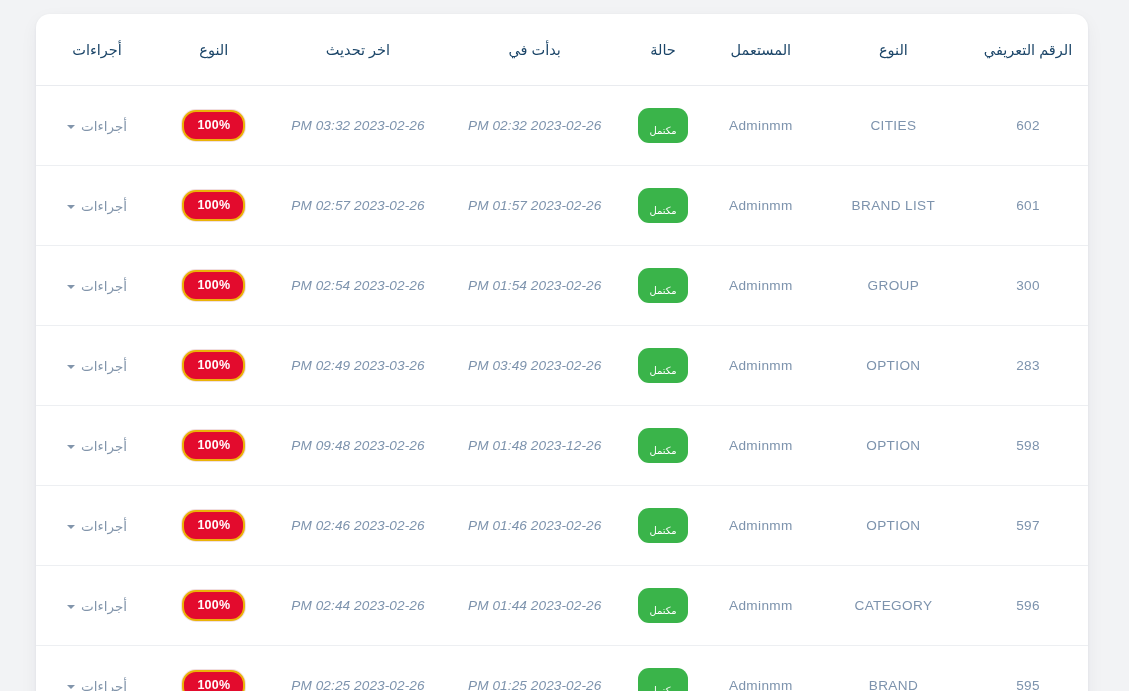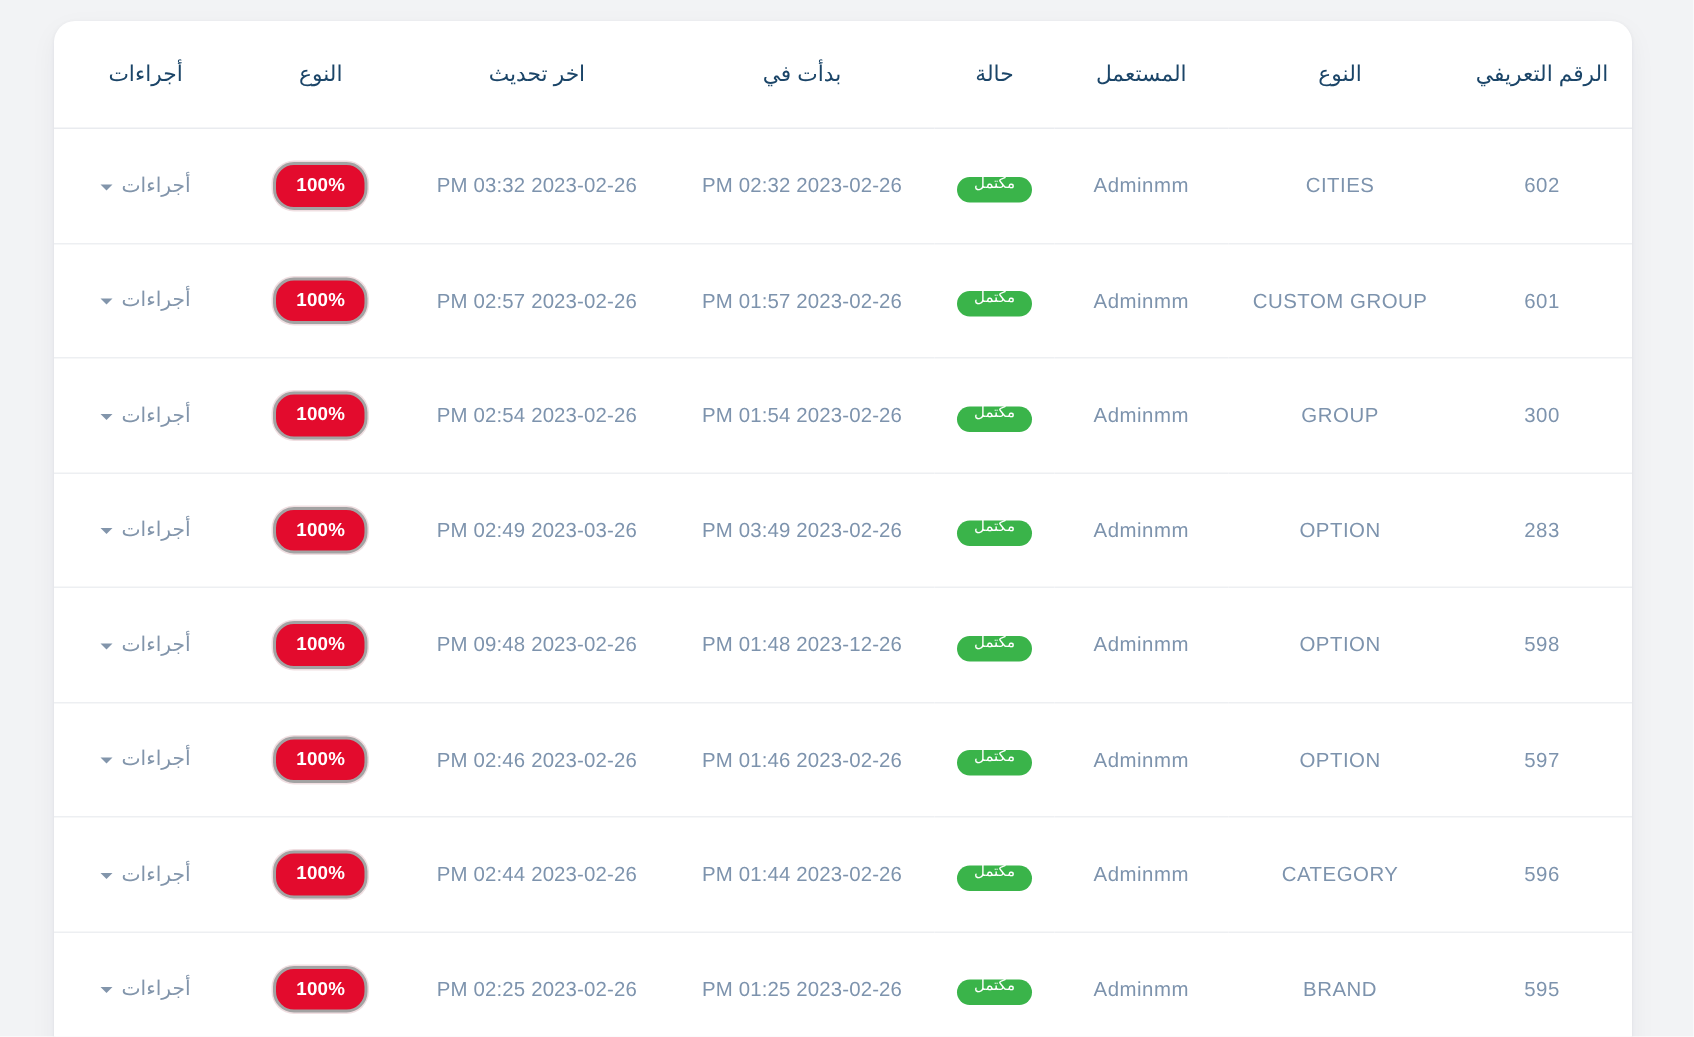--- a/index.html
+++ b/index.html
@@ -71,48 +71,49 @@
   .col-started { width: 16.8%; }
   .col-updated { width: 16.8%; }
   .col-progress{ width: 10.6%; }
   .col-actions { width: 11.6%; }
 
   .cell-date {
     direction: ltr;
     unicode-bidi: isolate;
     font-size: 13.6px;
     letter-spacing: 0.1px;
+    font-style: italic;
   }
 
   .cell-id, .cell-type, .cell-user {
     letter-spacing: 0.35px;
   }
 
   .badge-status {
     display: inline-block;
     background: #3ab44a;
     color: #ffffff;
     font-size: 10px;
     line-height: 1;
-    padding: 0 11px 7px;
+    padding: 18px 11px 7px;
     border-radius: 11px;
     min-width: 26px;
     font-weight: 400;
   }
 
   .badge-progress {
     display: inline-block;
     background: #e30b2d;
     color: #ffffff;
     font-size: 12.5px;
     font-weight: bold;
     line-height: 1;
     padding: 7px 13px 8px;
     border-radius: 14px;
-    border: 2px solid #a3a3a3;
+    border: 2px solid #eab308;
     box-shadow: 0 0 0 1px #f0dfe2;
     letter-spacing: 0.2px;
   }
 
   .actions-btn {
     display: inline-flex;
     align-items: center;
     gap: 6px;
     color: #8295ab;
     font-size: 13.5px;
@@ -167,21 +168,21 @@
             <td class="cell-date">PM 02:32 2023-02-26</td>
             <td class="cell-date">PM 03:32 2023-02-26</td>
             <td><span class="badge-progress">100%</span></td>
             <td><span class="actions-btn">
                 <span>أجراءات</span>
                 <span class="caret"></span>
               </span></td>
           </tr>
           <tr>
             <td class="cell-id">601</td>
-            <td class="cell-type">CUSTOM GROUP</td>
+            <td class="cell-type">BRAND LIST</td>
             <td class="cell-user">Adminmm</td>
             <td><span class="badge-status">مكتمل</span></td>
             <td class="cell-date">PM 01:57 2023-02-26</td>
             <td class="cell-date">PM 02:57 2023-02-26</td>
             <td><span class="badge-progress">100%</span></td>
             <td><span class="actions-btn">
                 <span>أجراءات</span>
                 <span class="caret"></span>
               </span></td>
           </tr>

